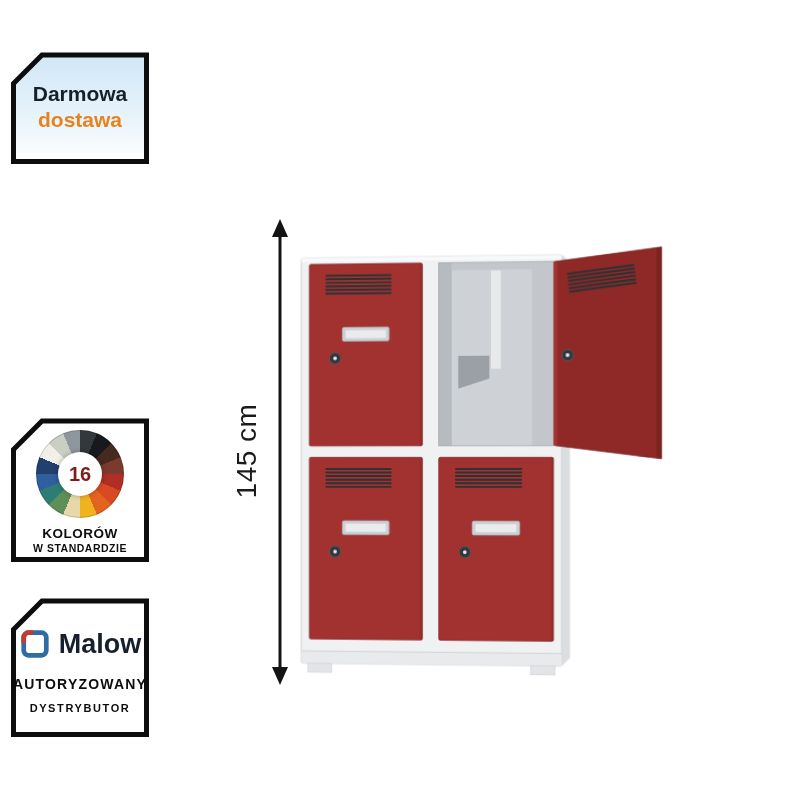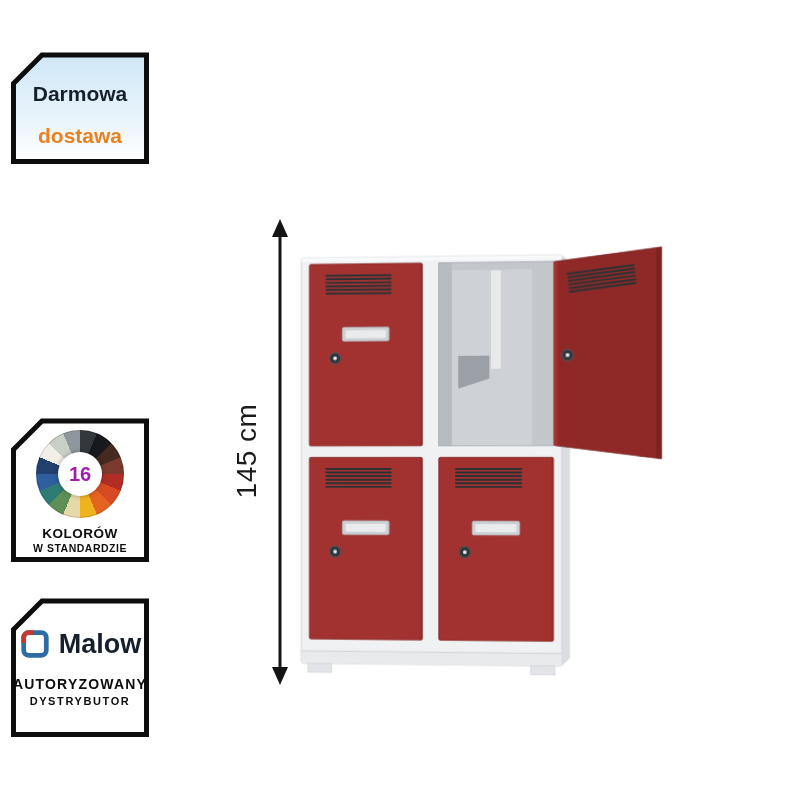--- a/index.html
+++ b/index.html
@@ -19,40 +19,40 @@
   .badge{position:absolute;left:10px;width:140px;}
   .badge .frame{position:absolute;left:0;top:0;width:100%;height:100%;}
   .badge .content{position:absolute;left:0;top:0;width:100%;height:100%;
     display:flex;flex-direction:column;align-items:center;text-align:center;}
   .badge-1{top:52px;height:113px;}
   .badge-2{top:222px;height:147px;}
   .badge-3{top:418px;height:145px;}
   .badge-4{top:598px;height:140px;}
 
   .b1-line1{margin-top:30px;font-size:21px;font-weight:700;color:var(--text-dark);}
-  .b1-line2{margin-top:18px;font-size:21px;font-weight:700;color:var(--accent-orange);text-align:center;}
+  .b1-line2{margin-top:2px;font-size:21px;font-weight:700;color:var(--accent-orange);text-align:center;}
 
   .shield{margin-top:12px;}
   .shield-num{font-size:26px;font-weight:bold;text-anchor:middle;fill:#101418;font-family:"Liberation Sans",sans-serif;}
   .shield-lat{font-size:11px;font-weight:bold;text-anchor:middle;fill:var(--shield-navy);letter-spacing:2px;font-family:"Liberation Sans",sans-serif;}
   .b2-line1{margin-top:6px;font-size:13.5px;font-weight:700;letter-spacing:.5px;color:#0e0e0e;}
   .b2-line2{margin-top:1px;font-size:12px;font-weight:700;letter-spacing:3px;color:#0e0e0e;}
 
   .wheel{margin-top:12px;width:88px;height:88px;border-radius:50%;position:relative;
     box-shadow:inset 0 0 0 1px rgba(0,0,0,.15);}
   .wheel-center{position:absolute;left:22px;top:22px;right:22px;bottom:22px;background:#fff;border-radius:50%;
-    display:flex;align-items:center;justify-content:center;font-size:20px;font-weight:700;color:#a21caf;
+    display:flex;align-items:center;justify-content:center;font-size:20px;font-weight:700;color:#7f1d1d;
     box-shadow:0 0 5px rgba(0,0,0,.3);}
   .b3-line1{margin-top:8px;font-size:13.5px;font-weight:700;letter-spacing:.5px;color:#0e0e0e;}
   .b3-line2{margin-top:1px;font-size:10.5px;font-weight:700;letter-spacing:.5px;color:#0e0e0e;}
 
   .brand-row{margin-top:30px;display:flex;align-items:center;gap:8px;}
   .brand-text{font-size:27px;font-weight:700;color:#16202c;}
   .b4-line1{margin-top:16px;font-size:14px;font-weight:700;letter-spacing:1.2px;color:#0d0d0d;}
-  .b4-line2{margin-top:3px;font-size:11px;font-weight:700;letter-spacing:1.6px;color:#0d0d0d;}
+  .b4-line2{margin-top:10px;font-size:11px;font-weight:700;letter-spacing:1.6px;color:#0d0d0d;}
 
   
   .dim-arrow{position:absolute;left:258px;top:216px;}
   .dim-label{position:absolute;left:177px;top:436px;width:140px;height:30px;
     display:flex;align-items:center;justify-content:center;
     font-size:28px;color:#1b1b1b;transform:rotate(-90deg);letter-spacing:.5px;}
 
   
   .locker-wrap{position:absolute;left:290px;top:202px;width:384px;height:540px;
     transform:perspective(1200px) rotateY(-4deg);transform-origin:40% 50%;}

